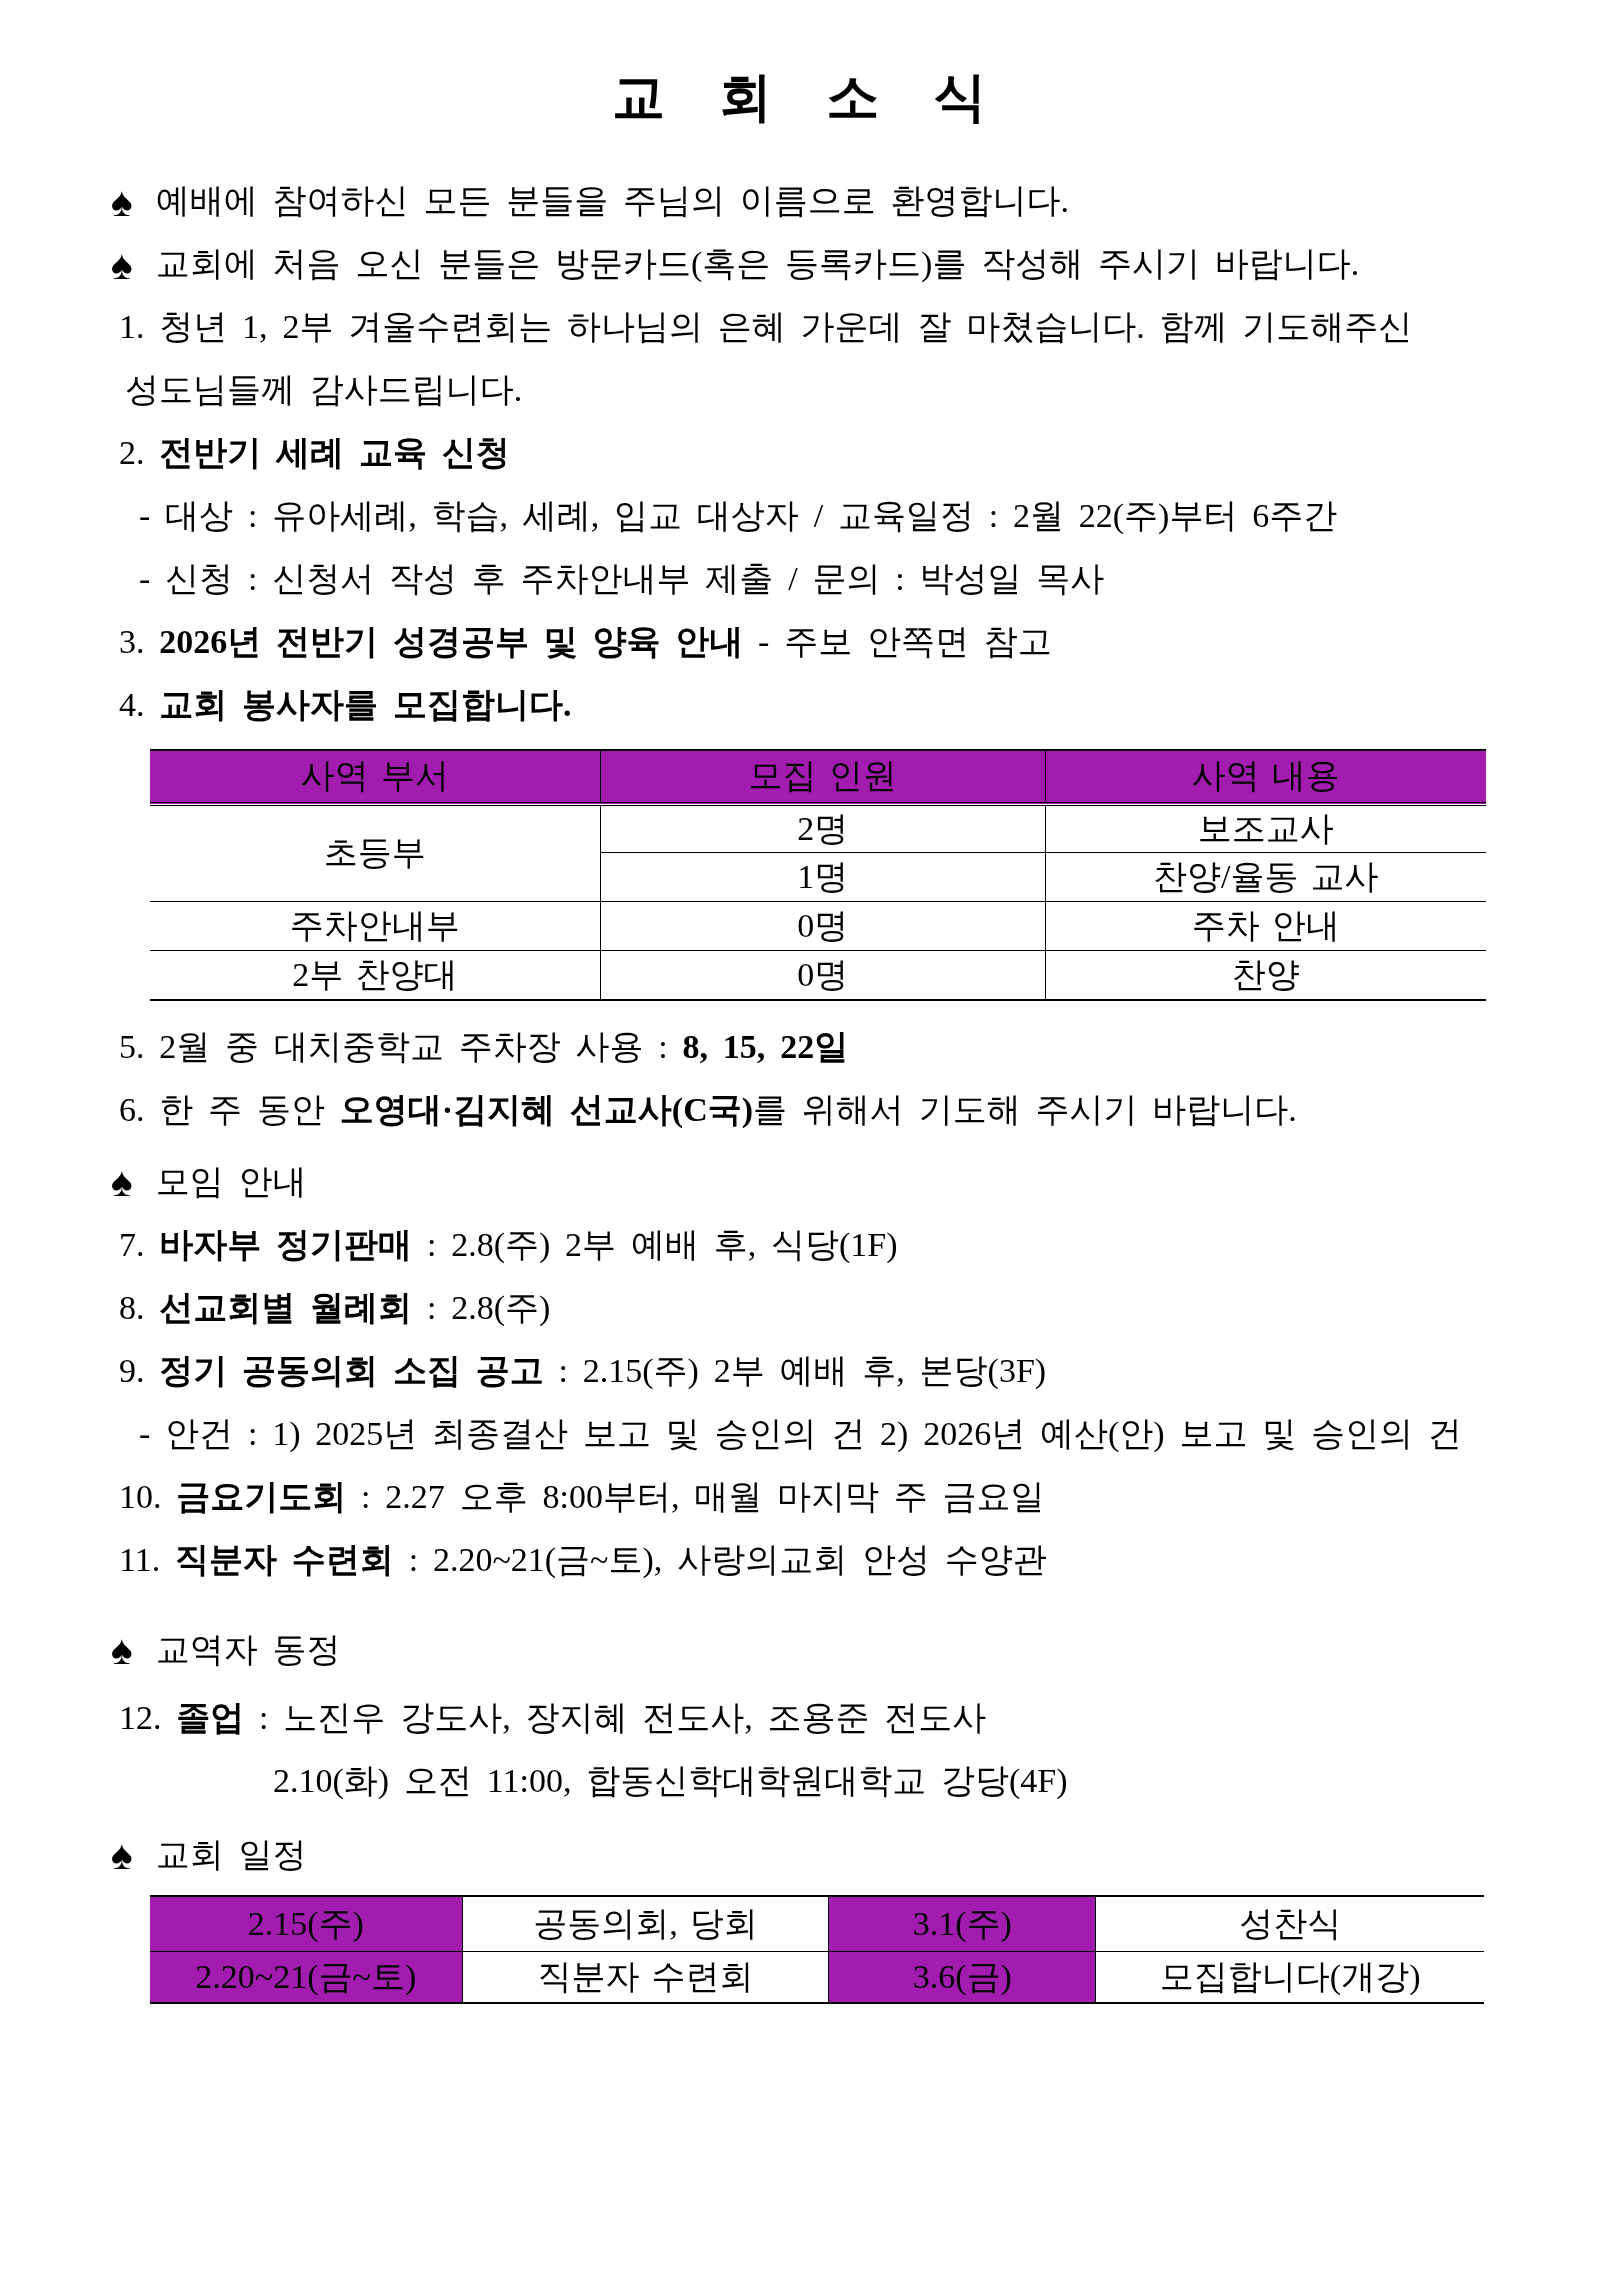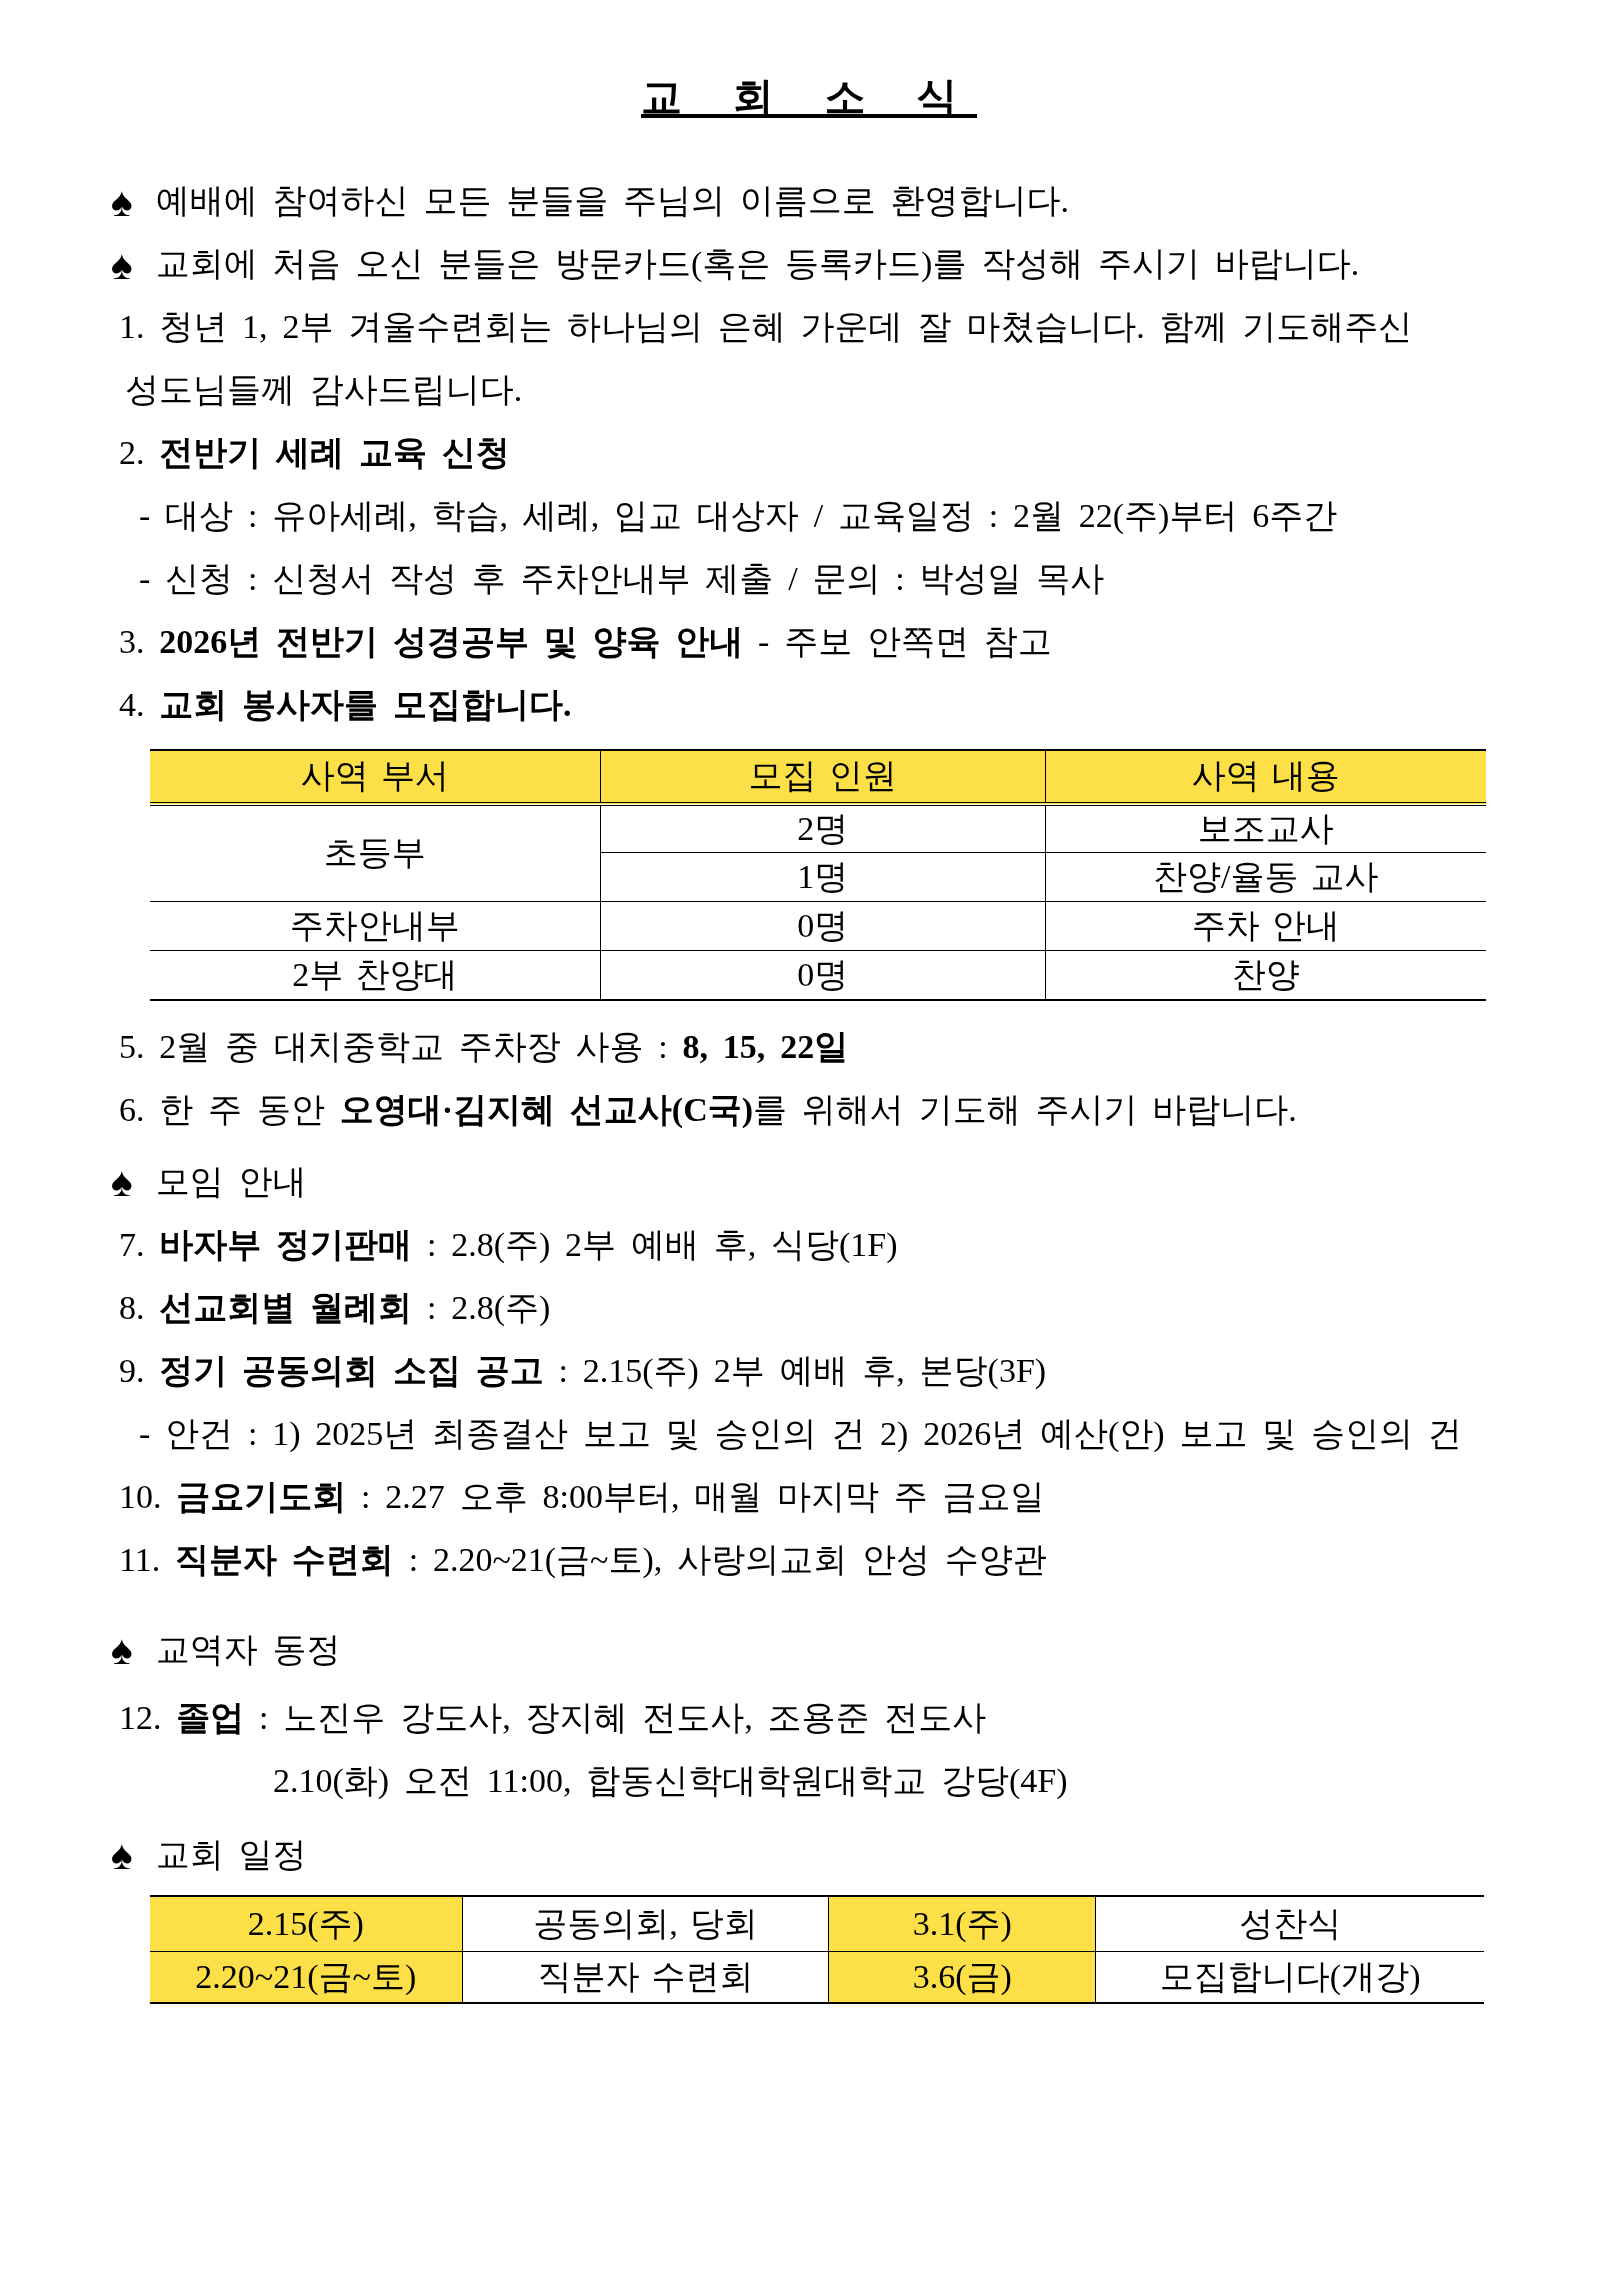--- a/index.html
+++ b/index.html
@@ -11,25 +11,24 @@
     font-family: "Liberation Serif", "DejaVu Serif", serif;
     overflow: hidden;
   }
   .page { position: relative; width: 1618px; height: 2293px; padding-top: 52px; }
 
   .title {
     margin: 0 0 27px 0;
     text-align: center;
     font-family: "Liberation Sans", "DejaVu Sans", sans-serif;
     font-weight: bold;
-    font-size: 41px;
+    font-size: 53px;
     line-height: 90px;
     letter-spacing: 19.7px;
     white-space: nowrap;
-    text-decoration: underline;
   }
 
   .line {
     font-size: 34px;
     line-height: 63px;
     word-spacing: 6.3px;
     white-space: nowrap;
   }
   .b { font-weight: bold; }
 
@@ -68,21 +67,21 @@
   .t1 .r3 td, .t1 .r4 td { border-top: 1.8px solid #000; }
   .t1 .r4 td { border-bottom: 2.7px solid #000; }
 
   
   .t2 { width: 1334px; margin-top: 9px; }
   .t2c1 { width: 23.4%; } .t2c2 { width: 27.5%; } .t2c3 { width: 20%; } .t2c4 { width: 29.1%; }
   .t2 .r1 td { height: 56px; border-top: 2.7px solid #000; }
   .t2 .r2 td { height: 51px; border-top: 1.8px solid #000; border-bottom: 2.7px solid #000; }
   .t2 .e1, .t2 .d2, .t2 .e2 { border-left: 1.8px solid #000; }
 
-  .gray { background: #fde047; }
+  .gray { background: #a21caf; }
 </style>
 </head>
 <body>
 
 <div class="page">
 
   <h1 class="title">교 회 소 식</h1>
 
   <div class="line bullet">
     <span class="spade">♠</span><span>예배에 참여하신 모든 분들을 주님의 이름으로 환영합니다.</span>

